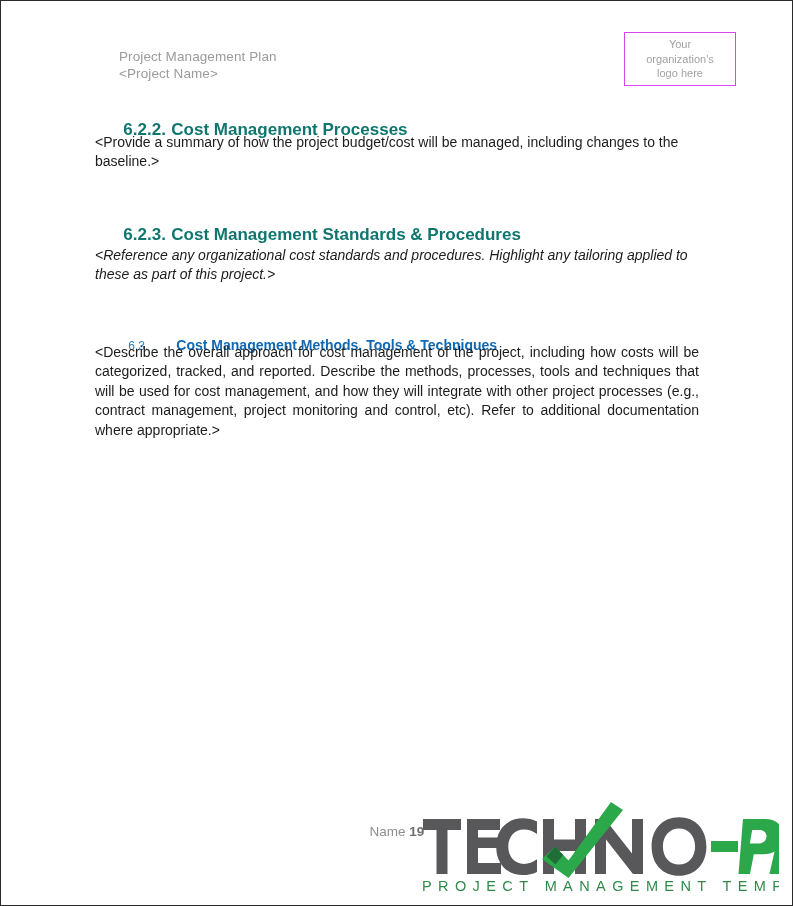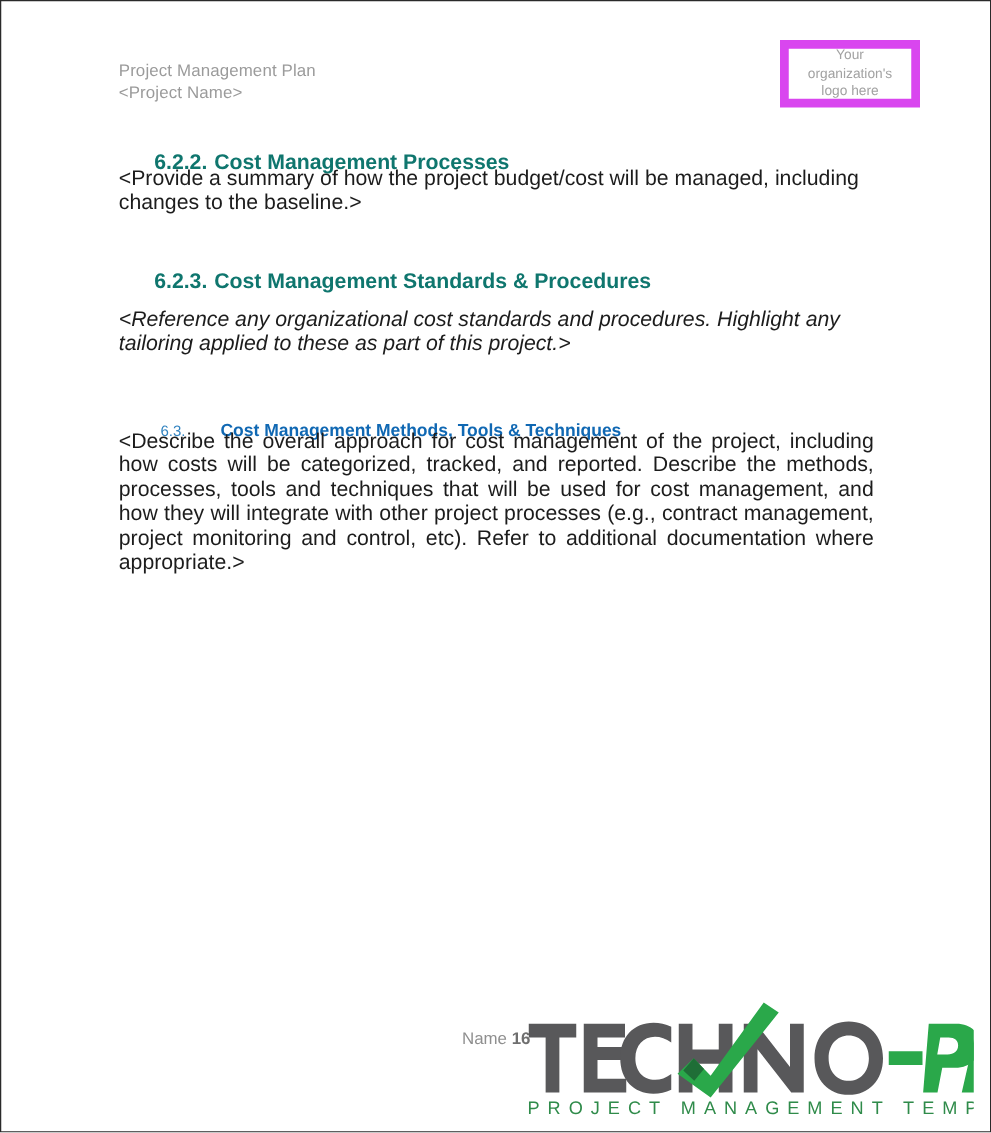--- a/index.html
+++ b/index.html
@@ -34,29 +34,30 @@
     left: 0;
     top: 48px;
     width: 400px;
   }
   .doc-header .hline {
     font-size: 13.5px;
     line-height: 16.5px;
     color: #9b9b9b;
     letter-spacing: 0.1px;
     white-space: pre;
+    margin-left: 24px;
   }
 
   .logo-box {
     position: absolute;
     left: 529px;
     top: 31px;
     width: 112px;
     height: 54px;
-    border: 7px solid #d946ef;
+    border: 1px solid #d946ef;
     box-sizing: border-box;
     display: flex;
     flex-direction: column;
     align-items: center;
     justify-content: center;
   }
   .logo-box .lline {
     font-size: 11px;
     line-height: 14.5px;
     color: #a2a2a2;
@@ -97,21 +98,21 @@
     font-weight: bold;
     font-size: 14px;
   }
 
   
   .para {
     position: absolute;
     left: 0;
     width: 604px;
     color: #1c1c1c;
-    font-size: 17px;
+    font-size: 14px;
     line-height: 19.4px;
     text-align: justify;
     text-justify: inter-word;
   }
   .para.nojust { text-align: left; }
 
   
   .footer {
     position: absolute;
     left: 0;
@@ -154,32 +155,32 @@
       <div class="lline">Your</div>
       <div class="lline">organization's</div>
       <div class="lline">logo here</div>
     </div>
 
     <div class="h3" style="top:99px;">
       <span class="num">6.2.2.</span><span class="ttl">Cost Management Processes</span>
     </div>
     <div class="para nojust" style="top:132px;">&lt;Provide a summary of how the project budget/cost will be managed, including changes to the baseline.&gt;</div>
 
-    <div class="h3" style="top:194px;">
+    <div class="h3" style="top:204px;">
       <span class="num">6.2.3.</span><span class="ttl">Cost Management Standards &amp; Procedures</span>
     </div>
     <div class="para nojust" style="top:245px;font-style:italic;">&lt;Reference any organizational cost standards and procedures. Highlight any tailoring applied to these as part of this project.&gt;</div>
 
     <div class="h2" style="top:306px;">
       <span class="num">6.3.</span><span class="ttl">Cost Management Methods, Tools &amp; Techniques</span>
     </div>
     <div class="para" style="top:342px;">&lt;Describe the overall approach for cost management of the project, including how costs will be categorized, tracked, and reported. Describe the methods, processes, tools and techniques that will be used for cost management, and how they will integrate with other project processes (e.g., contract management, project monitoring and control, etc). Refer to additional documentation where appropriate.&gt;</div>
 
     <div class="footer">
-      <span class="pagenum"><span>Name </span><b>16</b></span>
+      <span class="pagenum"><span>Name </span><b>19</b></span>
     </div>
   </div>
 
   <div class="brand">
     <svg width="360" height="100" viewBox="0 0 360 100" xmlns="http://www.w3.org/2000/svg">
 
       <g fill="#58585a">
 
         <path d="M4 20 h38 v11 h-13.5 v44 h-11 v-44 H4 z"></path>
 

